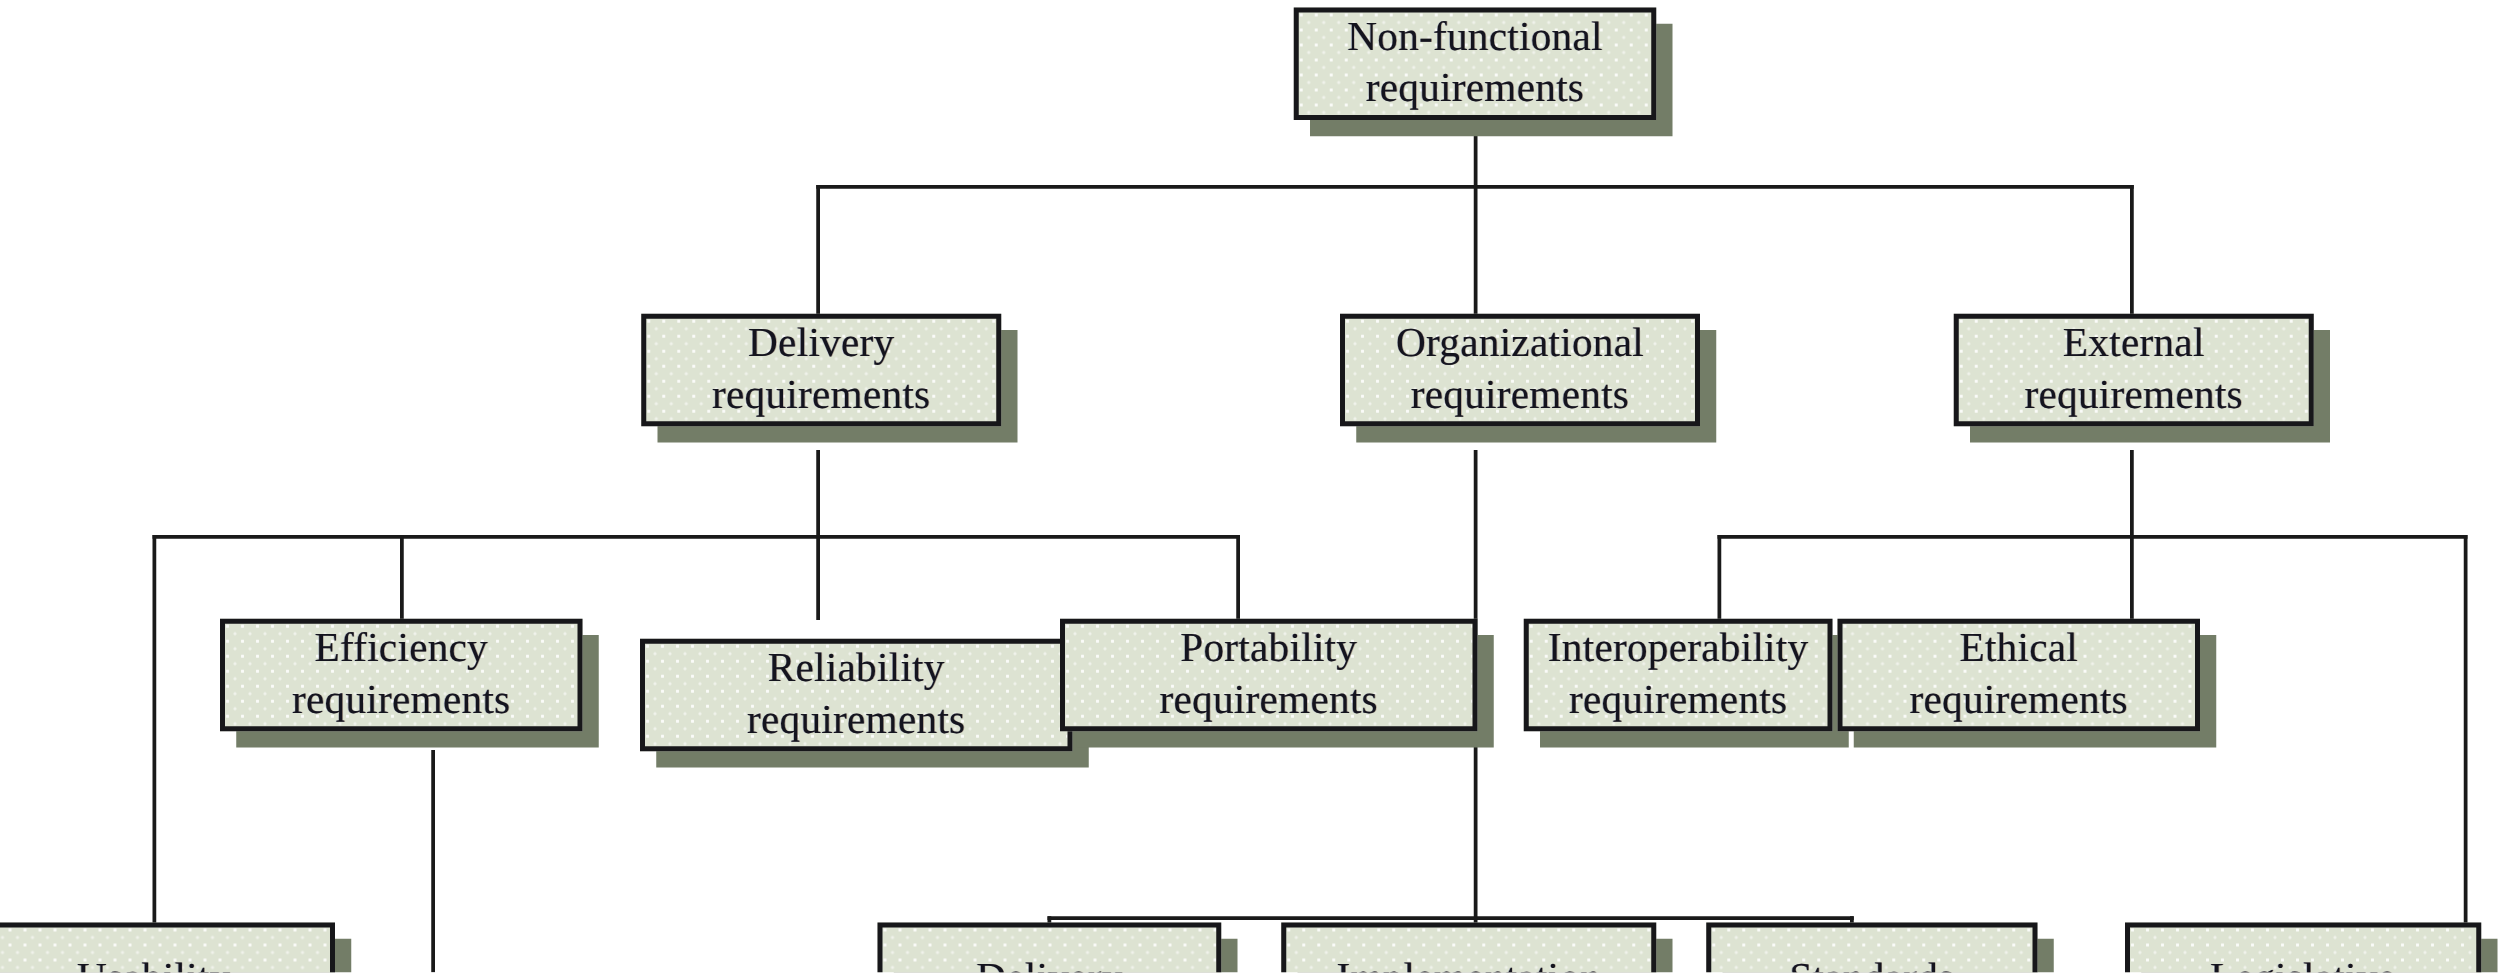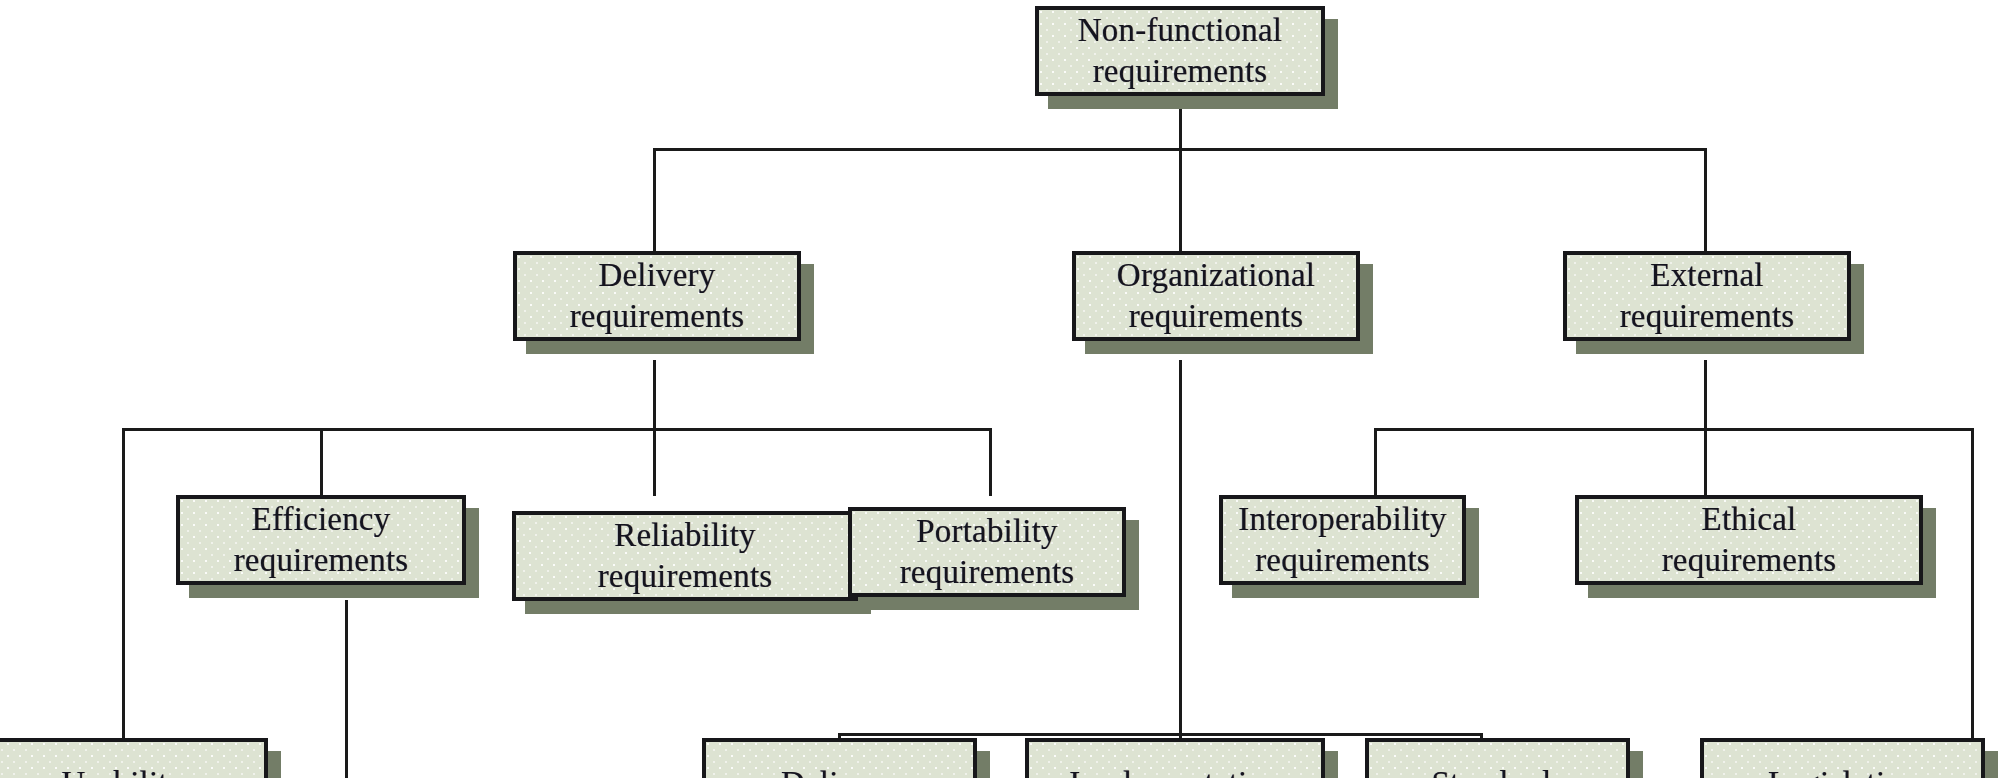--- a/index.html
+++ b/index.html
@@ -148,37 +148,37 @@
   </div>
 
   <div class="node" style="left:512px; top:495px; width:346px; height:90px;margin-top:16px;">
     <div class="shadow"></div>
     <div class="boxface">
       <div class="label">Reliability
 requirements</div>
     </div>
   </div>
 
-  <div class="node" style="left:848px; top:507px; width:278px; height:90px;">
+  <div class="node" style="left:848px; top:495px; width:334px; height:90px;">
     <div class="shadow"></div>
     <div class="boxface">
       <div class="label">Portability
 requirements</div>
     </div>
   </div>
 
   <div class="node" style="left:1219px; top:495px; width:247px; height:90px;">
     <div class="shadow"></div>
     <div class="boxface">
       <div class="label">Interoperability
 requirements</div>
     </div>
   </div>
 
-  <div class="node" style="left:1575px; top:495px; width:348px; height:90px;">
+  <div class="node" style="left:1470px; top:495px; width:290px; height:90px;">
     <div class="shadow"></div>
     <div class="boxface">
       <div class="label">Ethical
 requirements</div>
     </div>
   </div>
 
   <div class="node" style="left:-22px; top:738px; width:290px; height:90px;">
     <div class="shadow"></div>
     <div class="boxface">

